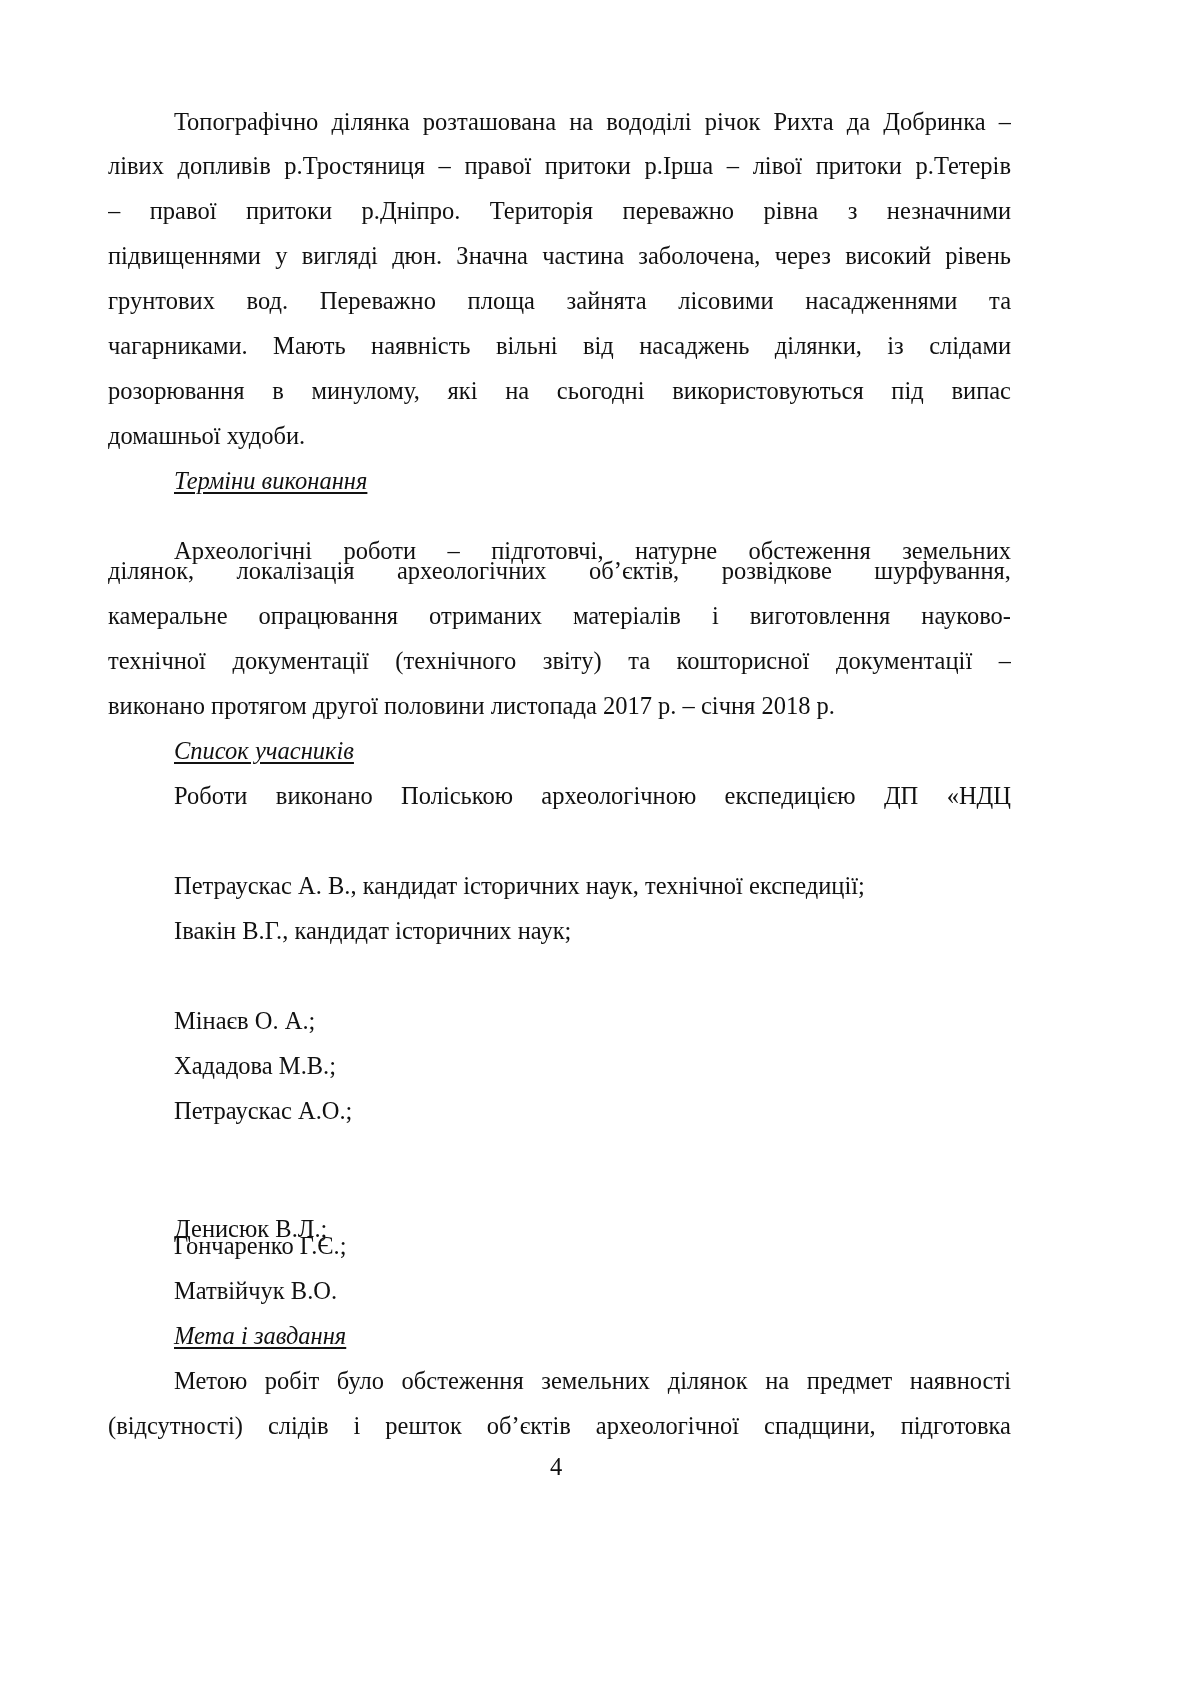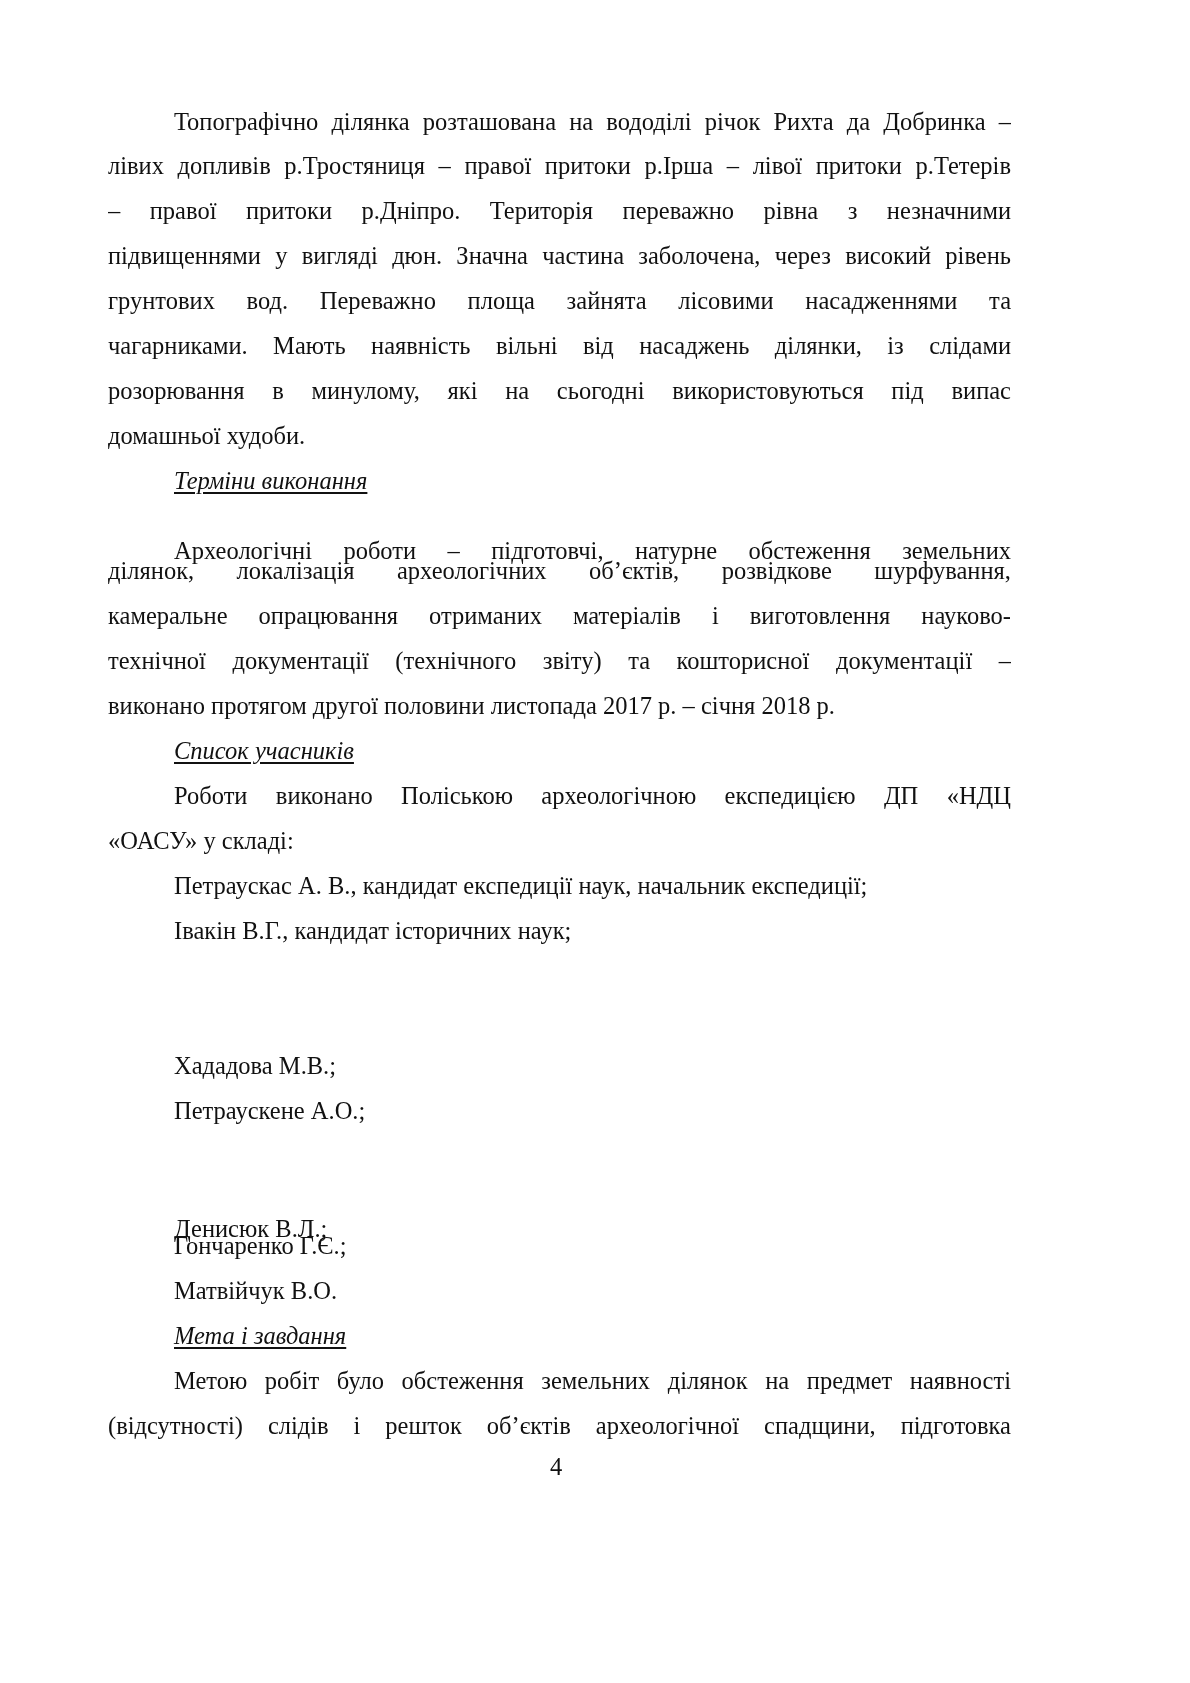--- a/index.html
+++ b/index.html
@@ -32,26 +32,26 @@
 
   <div class="heading" style="top:466px">Терміни виконання</div>
   <div class="line just indent" style="top:536px">Археологічні роботи – підготовчі, натурне обстеження земельних</div>
   <div class="line just" style="top:556px">ділянок, локалізація археологічних об’єктів, розвідкове шурфування,</div>
   <div class="line just" style="top:601px">камеральне опрацювання отриманих матеріалів і виготовлення науково-</div>
   <div class="line just" style="top:646px">технічної документації (технічного звіту) та кошторисної документації –</div>
   <div class="line" style="top:691px">виконано протягом другої половини листопада 2017 р. – січня 2018 р.</div>
 
   <div class="heading" style="top:736px">Список учасників</div>
   <div class="line just indent" style="top:781px">Роботи виконано Поліською археологічною експедицією ДП «НДЦ</div>
-  <div class="line" style="top:826px">«ОАСУ» у складі:</div>
 
-  <div class="line indent" style="top:871px">Петраускас А. В., кандидат експедиції наук, начальник експедиції;</div>
+  <div class="line indent" style="top:871px">Петраускас А. В., кандидат історичних наук, технічної експедиції;</div>
   <div class="line indent" style="top:916px">Івакін В.Г., кандидат історичних наук;</div>
+  <div class="line indent" style="top:1006px">Мінаєв О. А.;</div>
   <div class="line indent" style="top:1051px">Хададова М.В.;</div>
-  <div class="line indent" style="top:1096px">Петраускене А.О.;</div>
+  <div class="line indent" style="top:1096px">Петраускас А.О.;</div>
   <div class="line indent" style="top:1214px">Денисюк В.Л.;</div>
   <div class="line indent" style="top:1231px">Гончаренко Г.Є.;</div>
   <div class="line indent" style="top:1276px">Матвійчук В.О.</div>
 
   <div class="heading" style="top:1321px">Мета і завдання</div>
   <div class="line just indent" style="top:1366px">Метою робіт було обстеження земельних ділянок на предмет наявності</div>
   <div class="line just" style="top:1411px">(відсутності) слідів і решток об’єктів археологічної спадщини, підготовка</div>
 
   <div class="page-number" style="top:1452px">4</div>
 </div>

